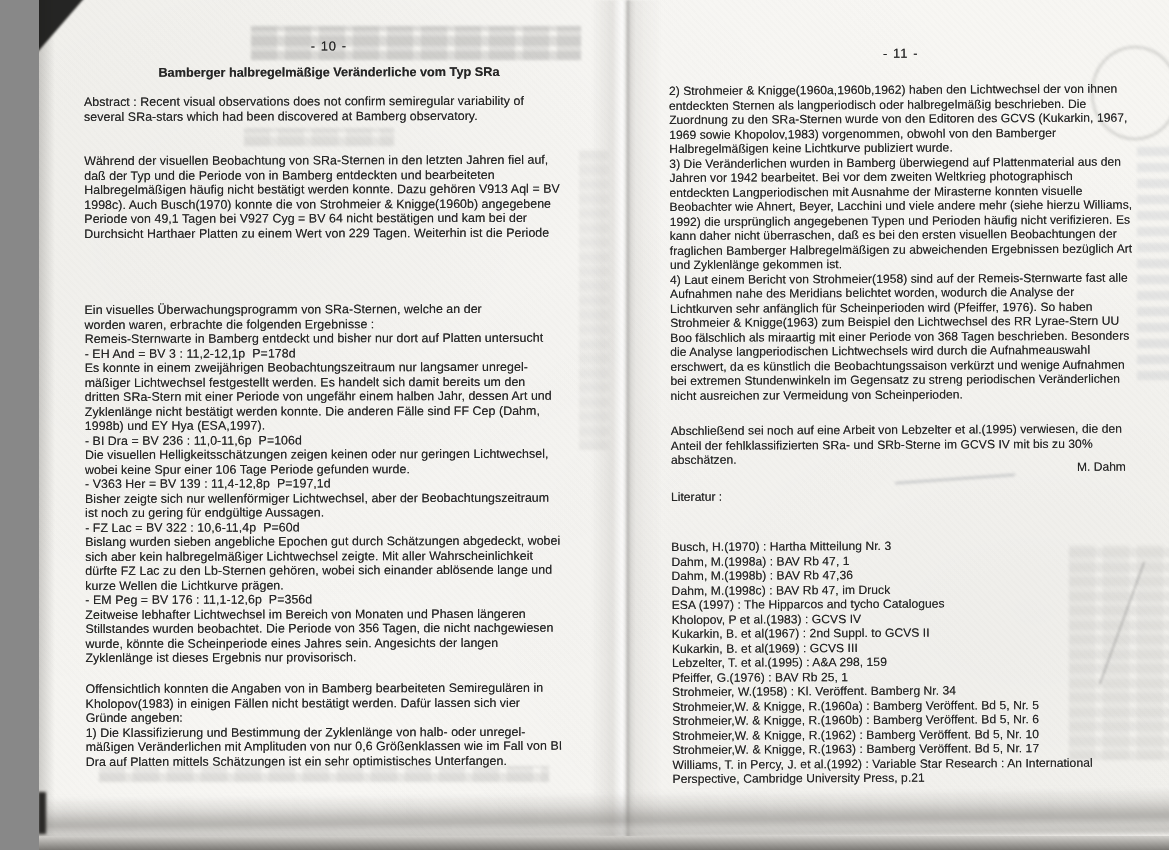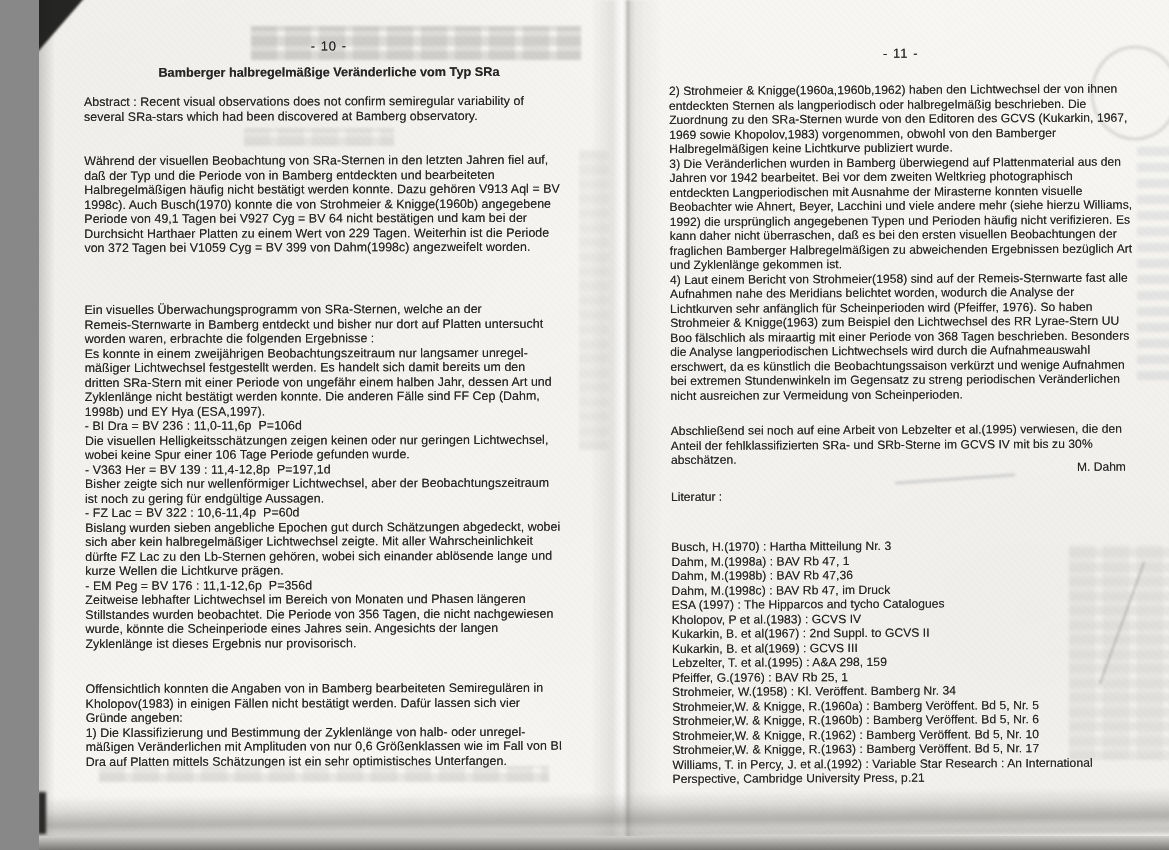--- a/index.html
+++ b/index.html
@@ -113,26 +113,26 @@
             <div class="line">Abstract : Recent visual observations does not confirm semiregular variability of</div>
             <div class="line">several SRa-stars which had been discovered at Bamberg observatory.</div>
           </div>
           <div class="textblock" style="top: 154px;">
             <div class="line">Während der visuellen Beobachtung von SRa-Sternen in den letzten Jahren fiel auf,</div>
             <div class="line">daß der Typ und die Periode von in Bamberg entdeckten und bearbeiteten</div>
             <div class="line">Halbregelmäßigen häufig nicht bestätigt werden konnte. Dazu gehören V913 Aql = BV</div>
             <div class="line">1998c). Auch Busch(1970) konnte die von Strohmeier &amp; Knigge(1960b) angegebene</div>
             <div class="line">Periode von 49,1 Tagen bei V927 Cyg = BV 64 nicht bestätigen und kam bei der</div>
             <div class="line">Durchsicht Harthaer Platten zu einem Wert von 229 Tagen. Weiterhin ist die Periode</div>
-            <div class="line">von 372 Tagen bei V1059 Cyg = BV 399 von Dahm(1998c) angezweifelt worden.</div>
           </div>
           <div class="textblock" style="top: 303px;">
             <div class="line">Ein visuelles Überwachungsprogramm von SRa-Sternen, welche an der</div>
+            <div class="line">worden waren, erbrachte die folgenden Ergebnisse :</div>
             <div class="line">Remeis-Sternwarte in Bamberg entdeckt und bisher nur dort auf Platten untersucht</div>
-            <div class="line">worden waren, erbrachte die folgenden Ergebnisse :</div>
+            <div class="line">- EH And = BV 3 : 11,2-12,1p  P=178d</div>
             <div class="line">Es konnte in einem zweijährigen Beobachtungszeitraum nur langsamer unregel-</div>
             <div class="line">mäßiger Lichtwechsel festgestellt werden. Es handelt sich damit bereits um den</div>
             <div class="line">dritten SRa-Stern mit einer Periode von ungefähr einem halben Jahr, dessen Art und</div>
             <div class="line">Zyklenlänge nicht bestätigt werden konnte. Die anderen Fälle sind FF Cep (Dahm,</div>
             <div class="line">1998b) und EY Hya (ESA,1997).</div>
             <div class="line">- BI Dra = BV 236 : 11,0-11,6p  P=106d</div>
             <div class="line">Die visuellen Helligkeitsschätzungen zeigen keinen oder nur geringen Lichtwechsel,</div>
             <div class="line">wobei keine Spur einer 106 Tage Periode gefunden wurde.</div>
             <div class="line">- V363 Her = BV 139 : 11,4-12,8p  P=197,1d</div>
             <div class="line">Bisher zeigte sich nur wellenförmiger Lichtwechsel, aber der Beobachtungszeitraum</div>

